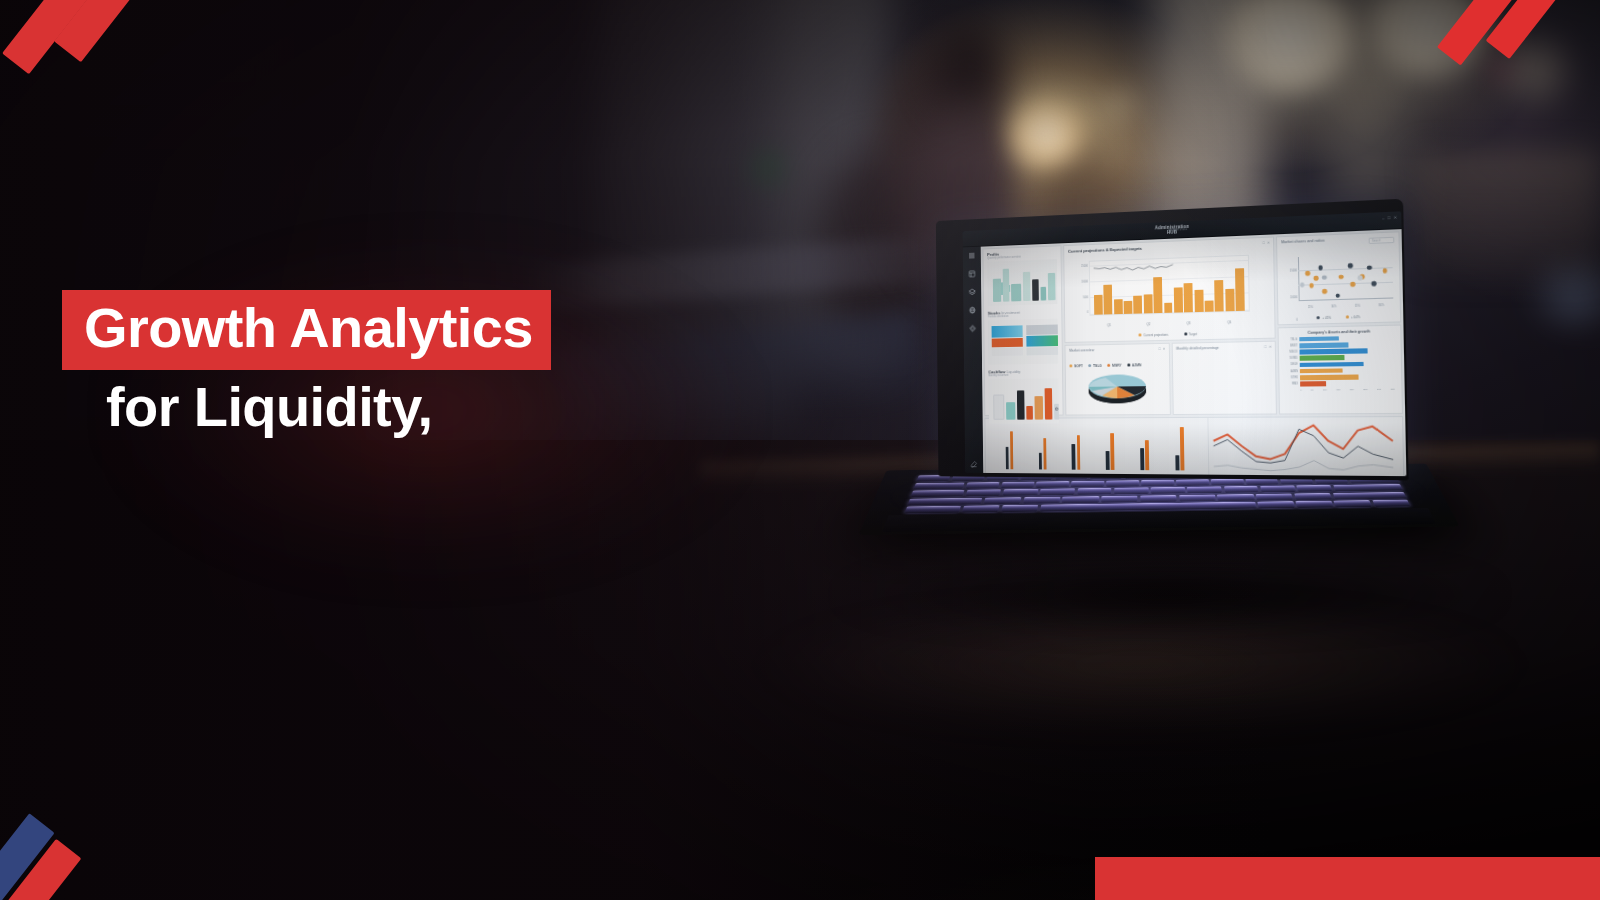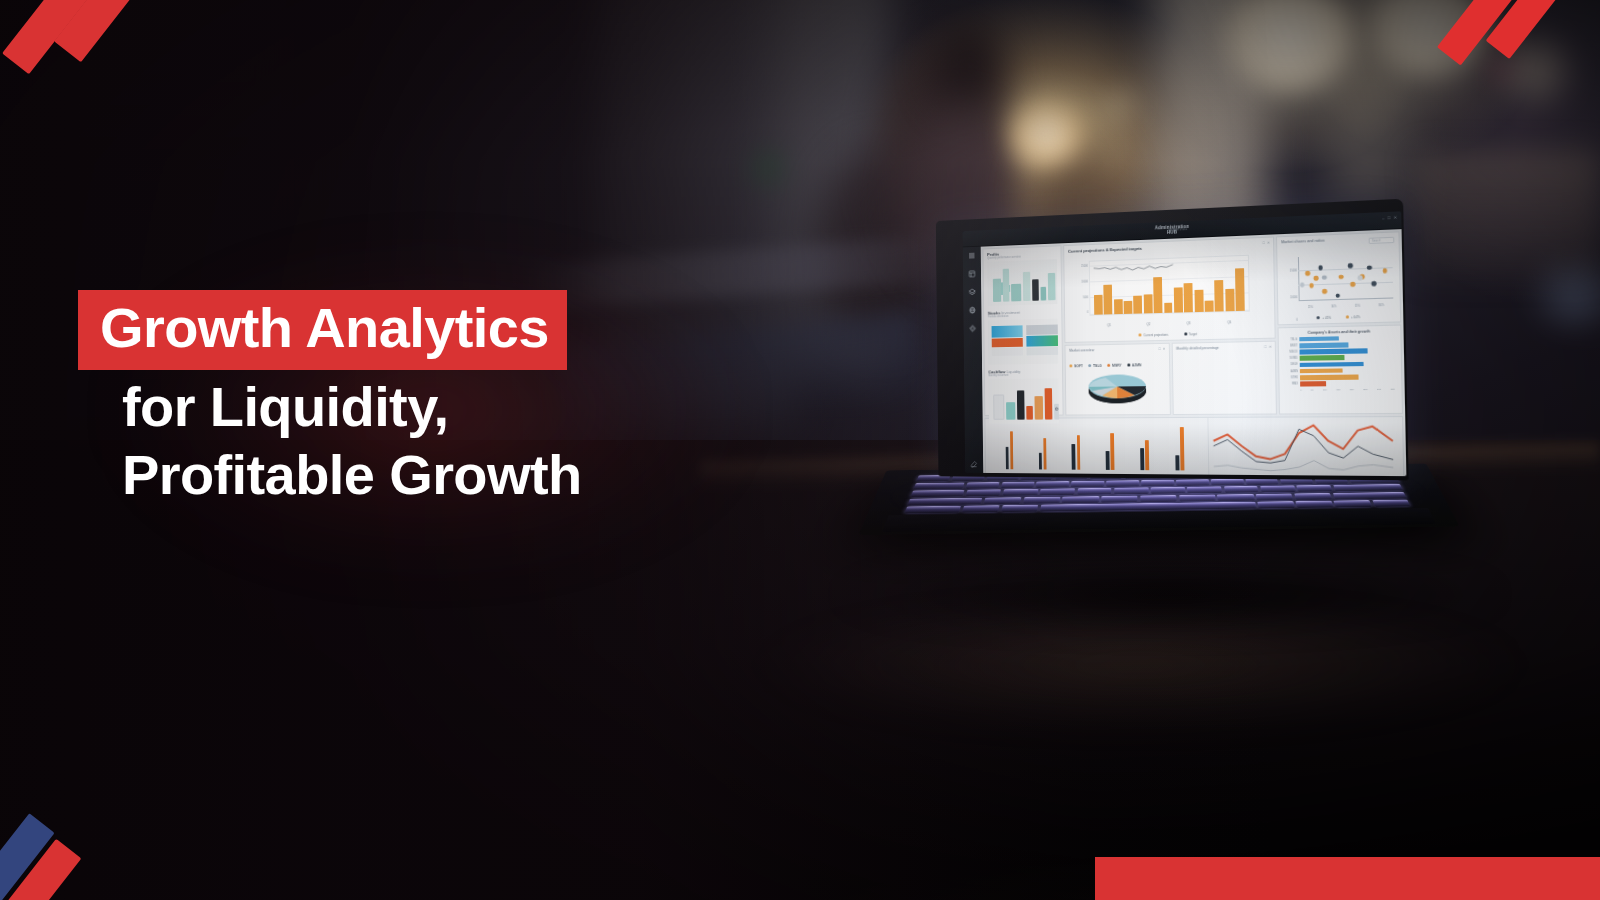--- a/index.html
+++ b/index.html
@@ -237,21 +237,21 @@
     position:absolute; left:20px; top:78px; width:500px; height:26px;
     background:linear-gradient(180deg,#0e0e13,#070709); border-radius:0 0 4px 4px;
   }
   .shadow-under {
     position:absolute; left:-60px; top:355px; width:660px; height:70px;
     background:radial-gradient(ellipse at center, rgba(0,0,0,.8), rgba(0,0,0,0) 72%);
     filter:blur(14px);
   }
 
   
-  .headline { position:absolute; left:100px; top:290px; width:720px; z-index:20; }
+  .headline { position:absolute; left:84px; top:290px; width:720px; z-index:20; }
   .hl-line { font-size:56px; font-weight:bold; color:#ffffff; line-height:62px; letter-spacing:-.6px; }
   .hl-hi { display:inline-block; background:#d93333; padding:6px 18px 10px 22px; margin-left:-22px; line-height:64px; }
   .hl-rest { padding-left:22px; padding-top:6px; }
 
   
   .slash { position:absolute; transform:rotate(38deg); border-radius:2px; z-index:25; }
   .tl1 { left:28px;  top:-22px; width:34px; height:96px; background:#d93333; }
   .tl2 { left:80px;  top:-34px; width:34px; height:96px; background:#d93333; }
   .tr1 { left:1462px; top:-26px; width:30px; height:92px; background:#e02f2f; }
   .tr2 { left:1512px; top:-36px; width:30px; height:96px; background:#e02f2f; }
@@ -747,21 +747,20 @@
 </div>
 
 <div class="vignette"></div>
 <div class="red-haze"></div>
 
 <div class="headline">
   <div class="hl-line">
     <span class="hl-hi">Growth Analytics</span>
   </div>
   <div class="hl-line hl-rest">for Liquidity,</div>
-  <div class="hl-line hl-rest">Profitable Growth</div>
 </div>
 
 <div class="slash tl1"></div>
 <div class="slash tl2"></div>
 <div class="slash tr1"></div>
 <div class="slash tr2"></div>
 <div class="slash bl1"></div>
 <div class="slash bl2"></div>
 <div class="bottom-bar"></div>
 

